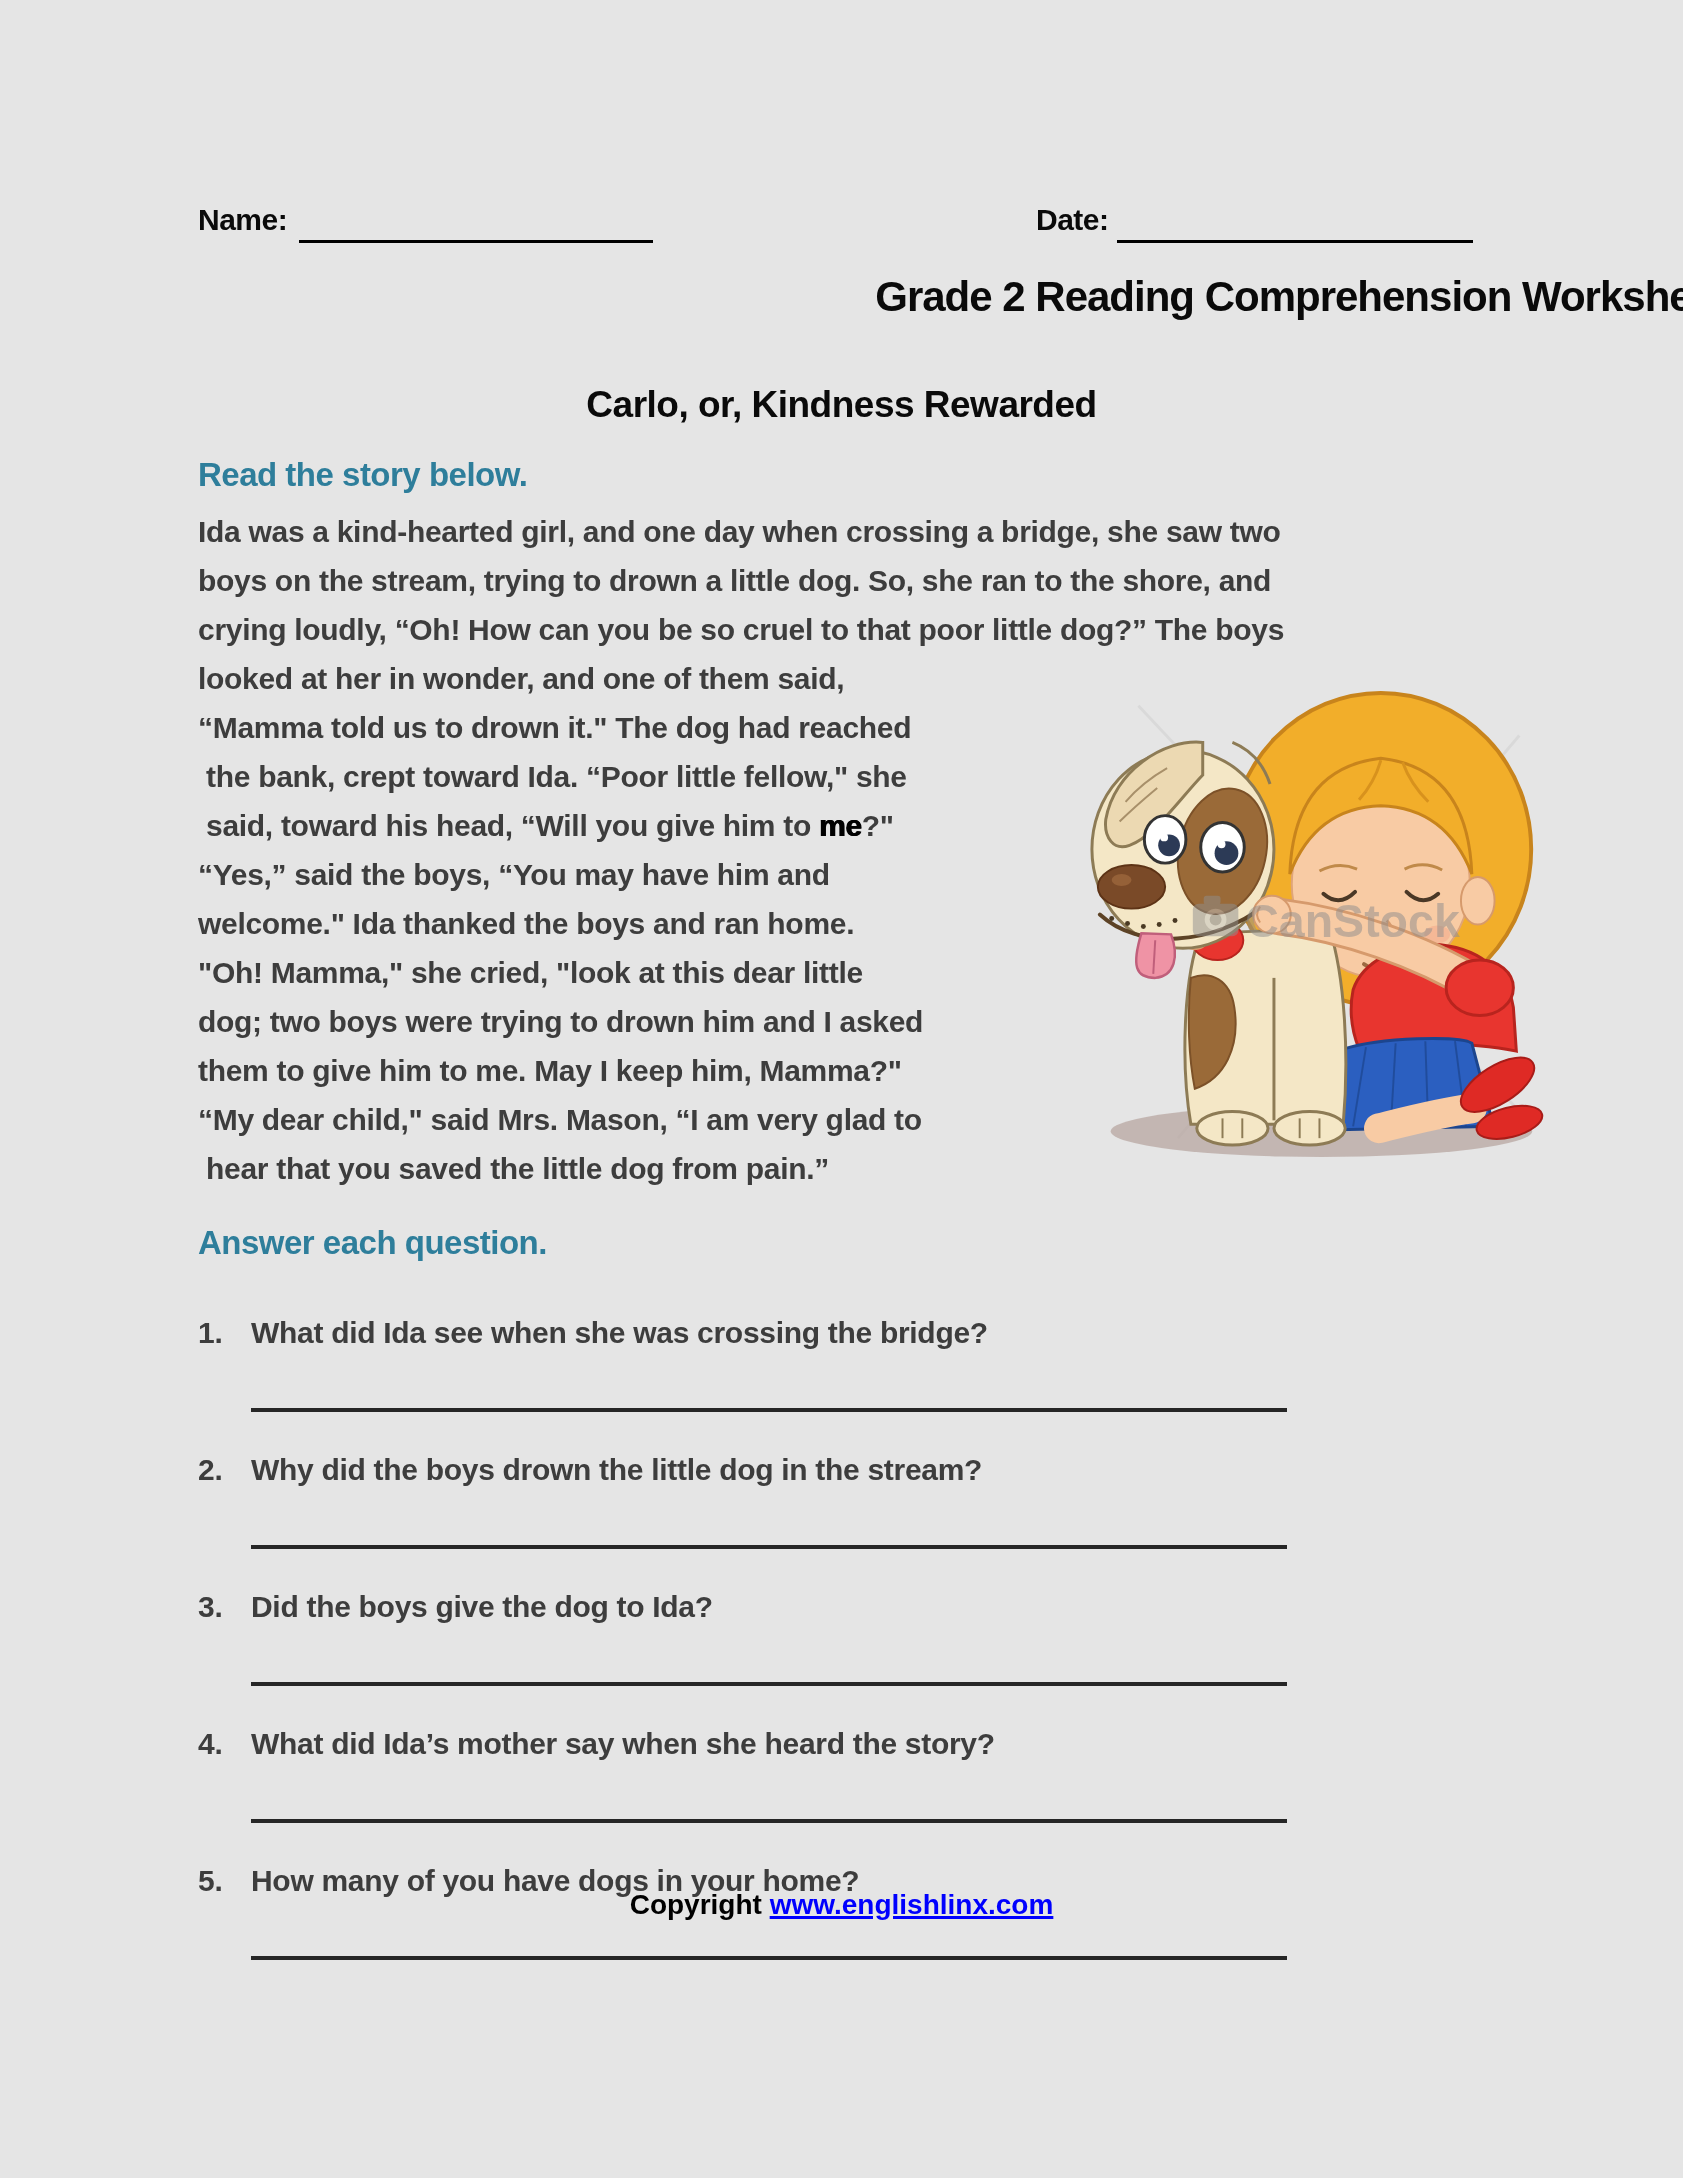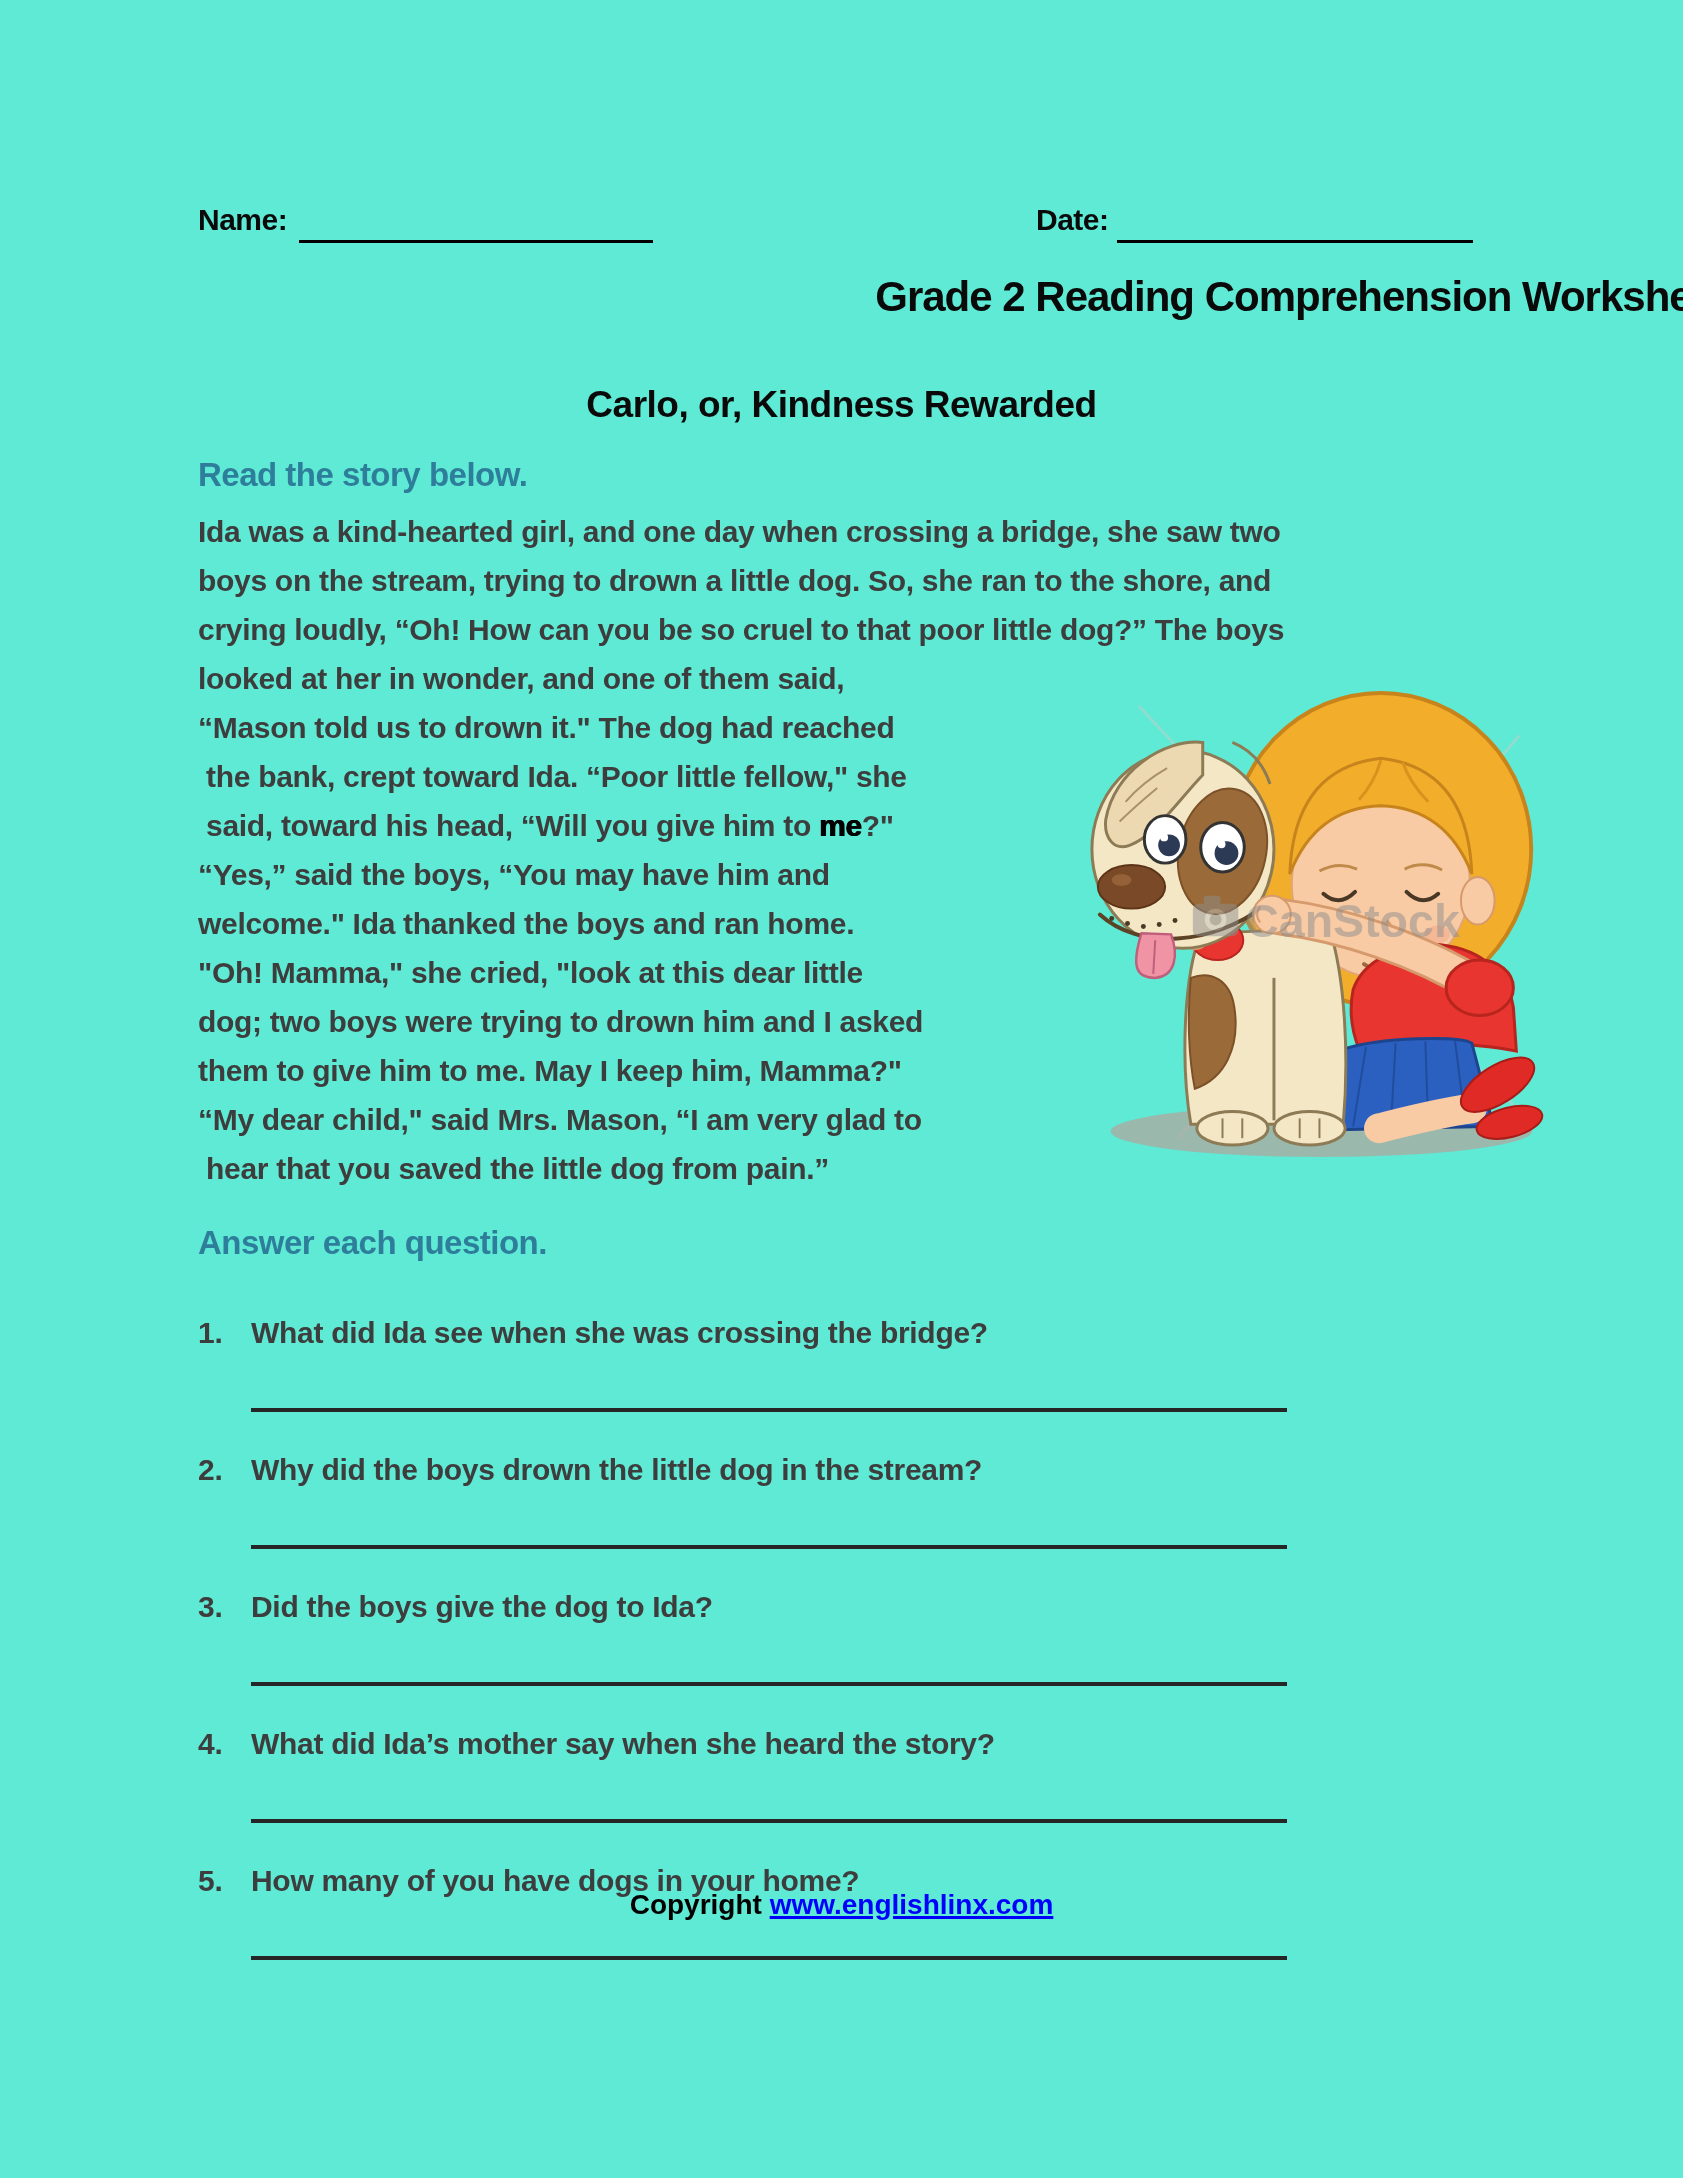--- a/index.html
+++ b/index.html
@@ -1,17 +1,17 @@
 <!DOCTYPE html>
 <html><head>
 <meta charset="utf-8">
 <style>
   html,body{margin:0;padding:0;background:#ffffff;}
   .page{
-    position:relative;width:1683px;height:2178px;background:#5eead4;overflow:hidden;
+    position:relative;width:1683px;height:2178px;background:#e5e5e5;overflow:hidden;
     font-family:"Liberation Sans","DejaVu Sans",sans-serif;font-weight:bold;color:#0a0a0a;
   }
   .name-label{position:absolute;left:198px;top:203px;font-size:30px;letter-spacing:-0.5px;}
   .name-line{position:absolute;left:299px;top:240px;width:354px;height:0;border-top:3px solid #000;}
   .date-label{position:absolute;left:1036px;top:203px;font-size:30px;letter-spacing:-0.5px;}
   .date-line{position:absolute;left:1117px;top:240px;width:356px;height:0;border-top:3px solid #000;}
   .title{position:absolute;left:0;top:273px;width:100%;text-align:right;font-size:42px;letter-spacing:-1px;padding-left:44px;}
   .subtitle{position:absolute;left:0;top:384px;width:100%;text-align:center;font-size:37px;letter-spacing:-0.5px;}
   .teal-heading{position:absolute;left:198px;font-size:33px;color:#2E7E9B;letter-spacing:-0.5px;}
   .story-heading{top:456px;}
@@ -40,21 +40,21 @@
   <div class="title">Grade 2 Reading Comprehension Worksheet</div>
   <div class="subtitle">Carlo, or, Kindness Rewarded</div>
 
   <div class="teal-heading story-heading">Read the story below.</div>
 
   <div class="story">
     <div class="s-line">Ida was a kind-hearted girl, and one day when crossing a bridge, she saw two</div>
     <div class="s-line">boys on the stream, trying to drown a little dog. So, she ran to the shore, and</div>
     <div class="s-line">crying loudly, “Oh! How can you be so cruel to that poor little dog?” The boys</div>
     <div class="s-line">looked at her in wonder, and one of them said,</div>
-    <div class="s-line">“Mason told us to drown it." The dog had reached</div>
+    <div class="s-line">“Mamma told us to drown it." The dog had reached</div>
     <div class="s-line"> the bank, crept toward Ida. “Poor little fellow," she</div>
     <div class="s-line"><span> said, toward his head, “Will you give him to </span><span class="bolder">me</span><span>?"</span></div>
     <div class="s-line">“Yes,” said the boys, “You may have him and</div>
     <div class="s-line">welcome." Ida thanked the boys and ran home.</div>
     <div class="s-line">"Oh! Mamma," she cried, "look at this dear little</div>
     <div class="s-line">dog; two boys were trying to drown him and I asked</div>
     <div class="s-line">them to give him to me. May I keep him, Mamma?"</div>
     <div class="s-line">“My dear child," said Mrs. Mason, “I am very glad to</div>
     <div class="s-line"> hear that you saved the little dog from pain.”</div>
   </div>

